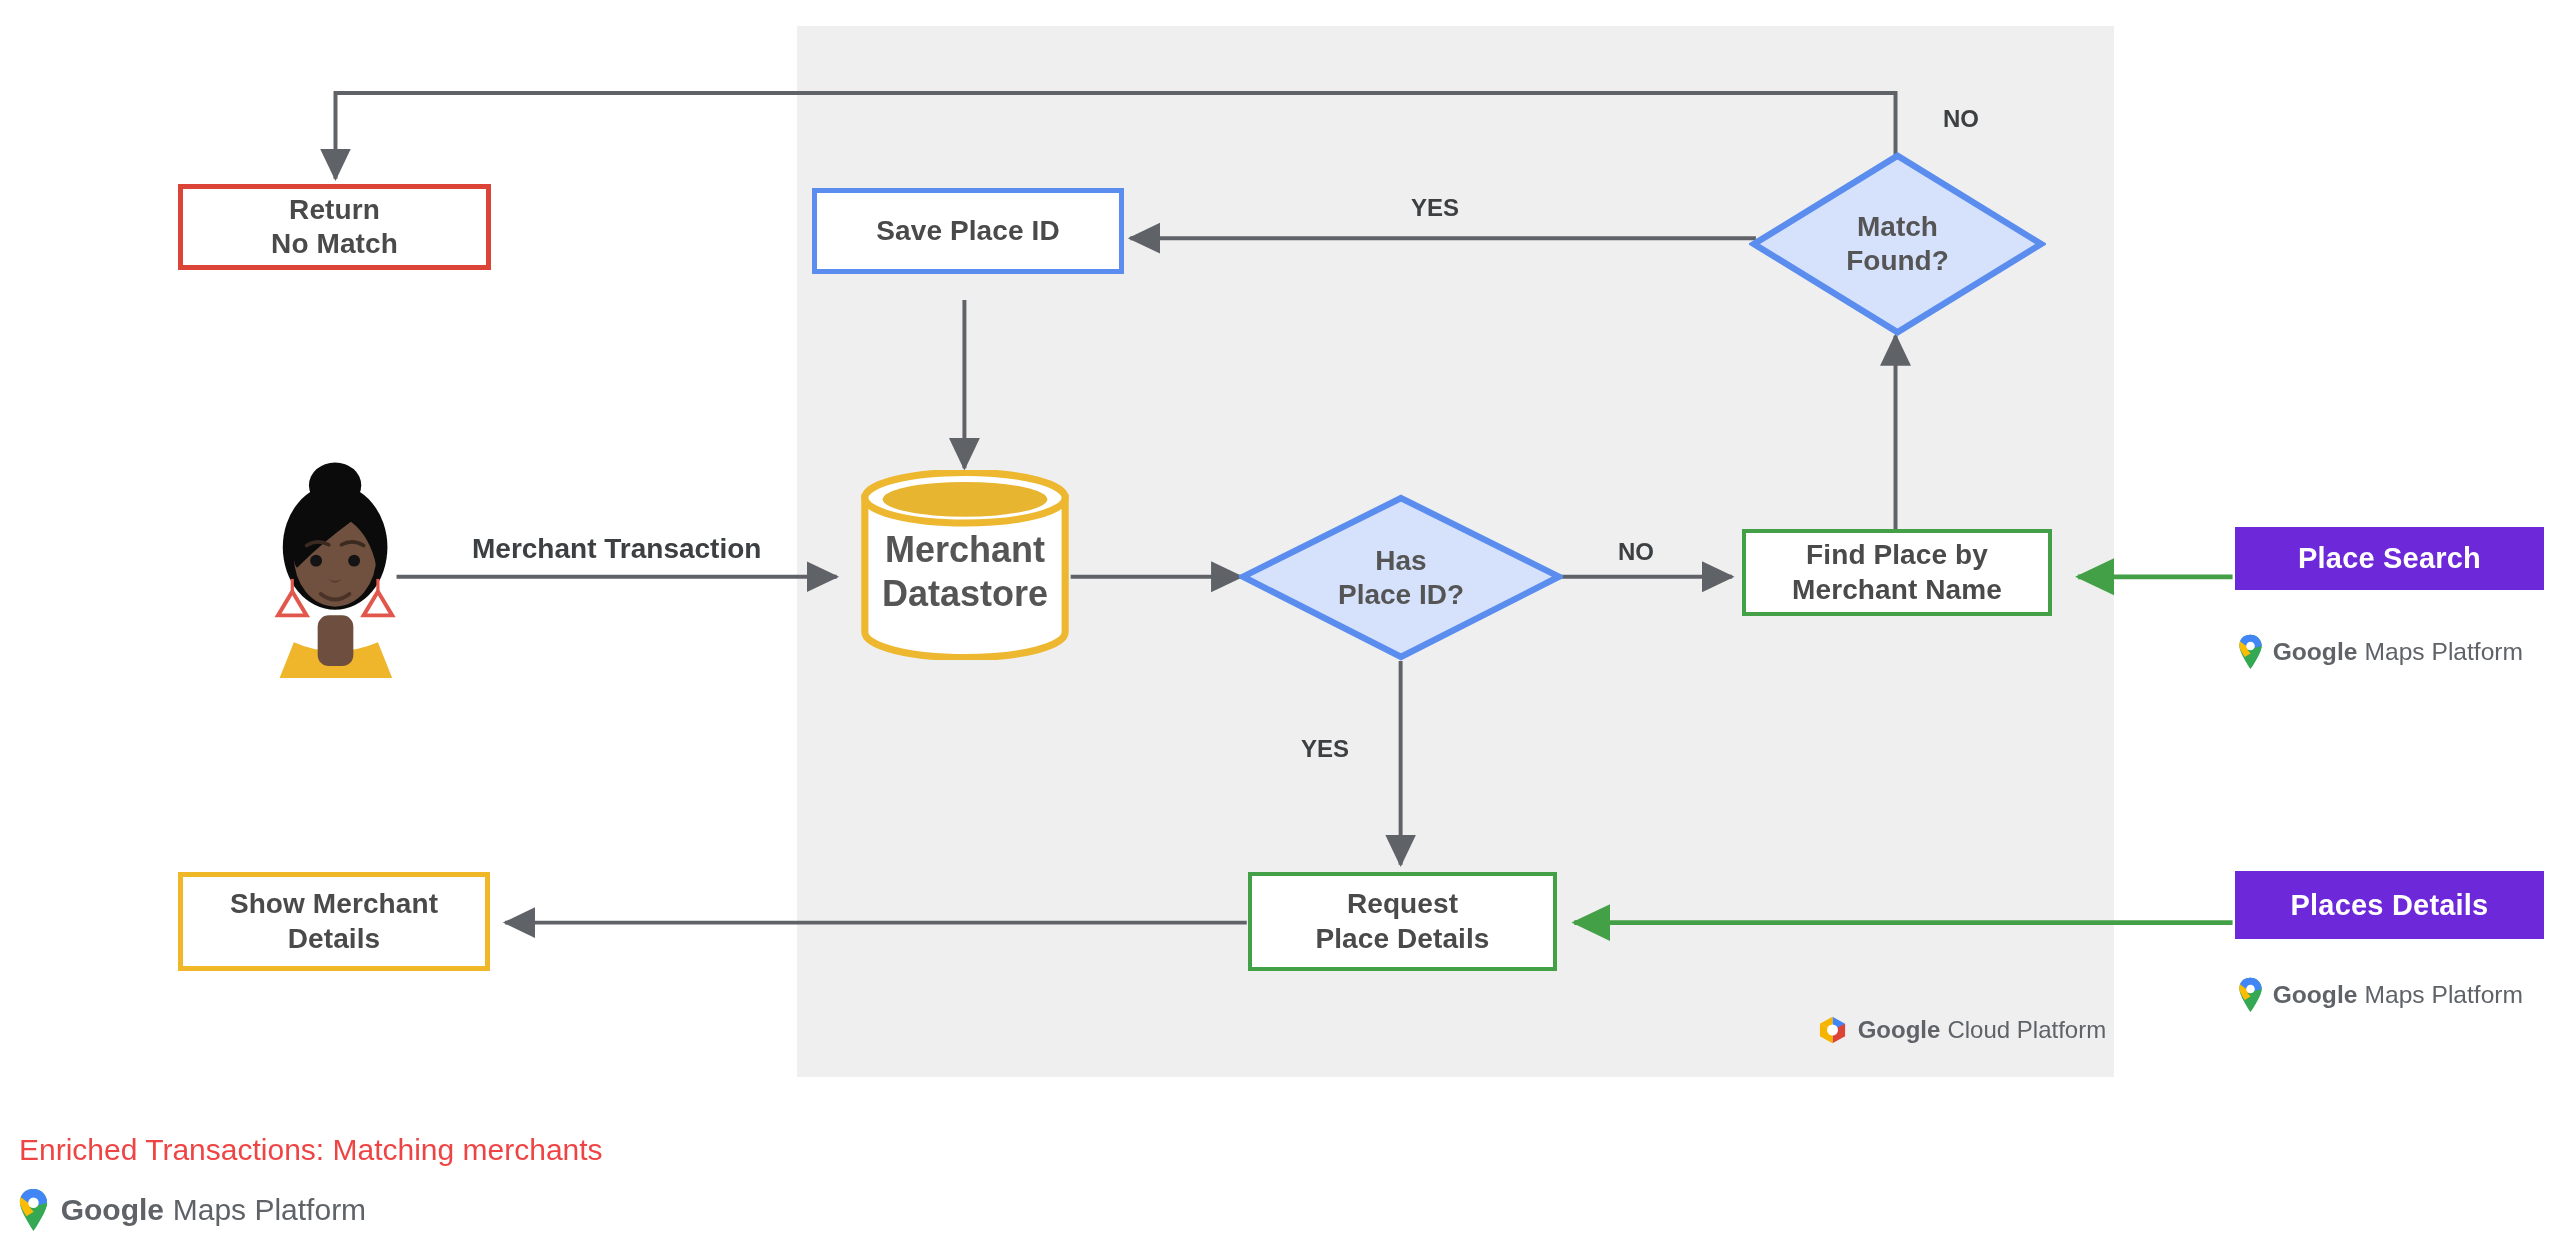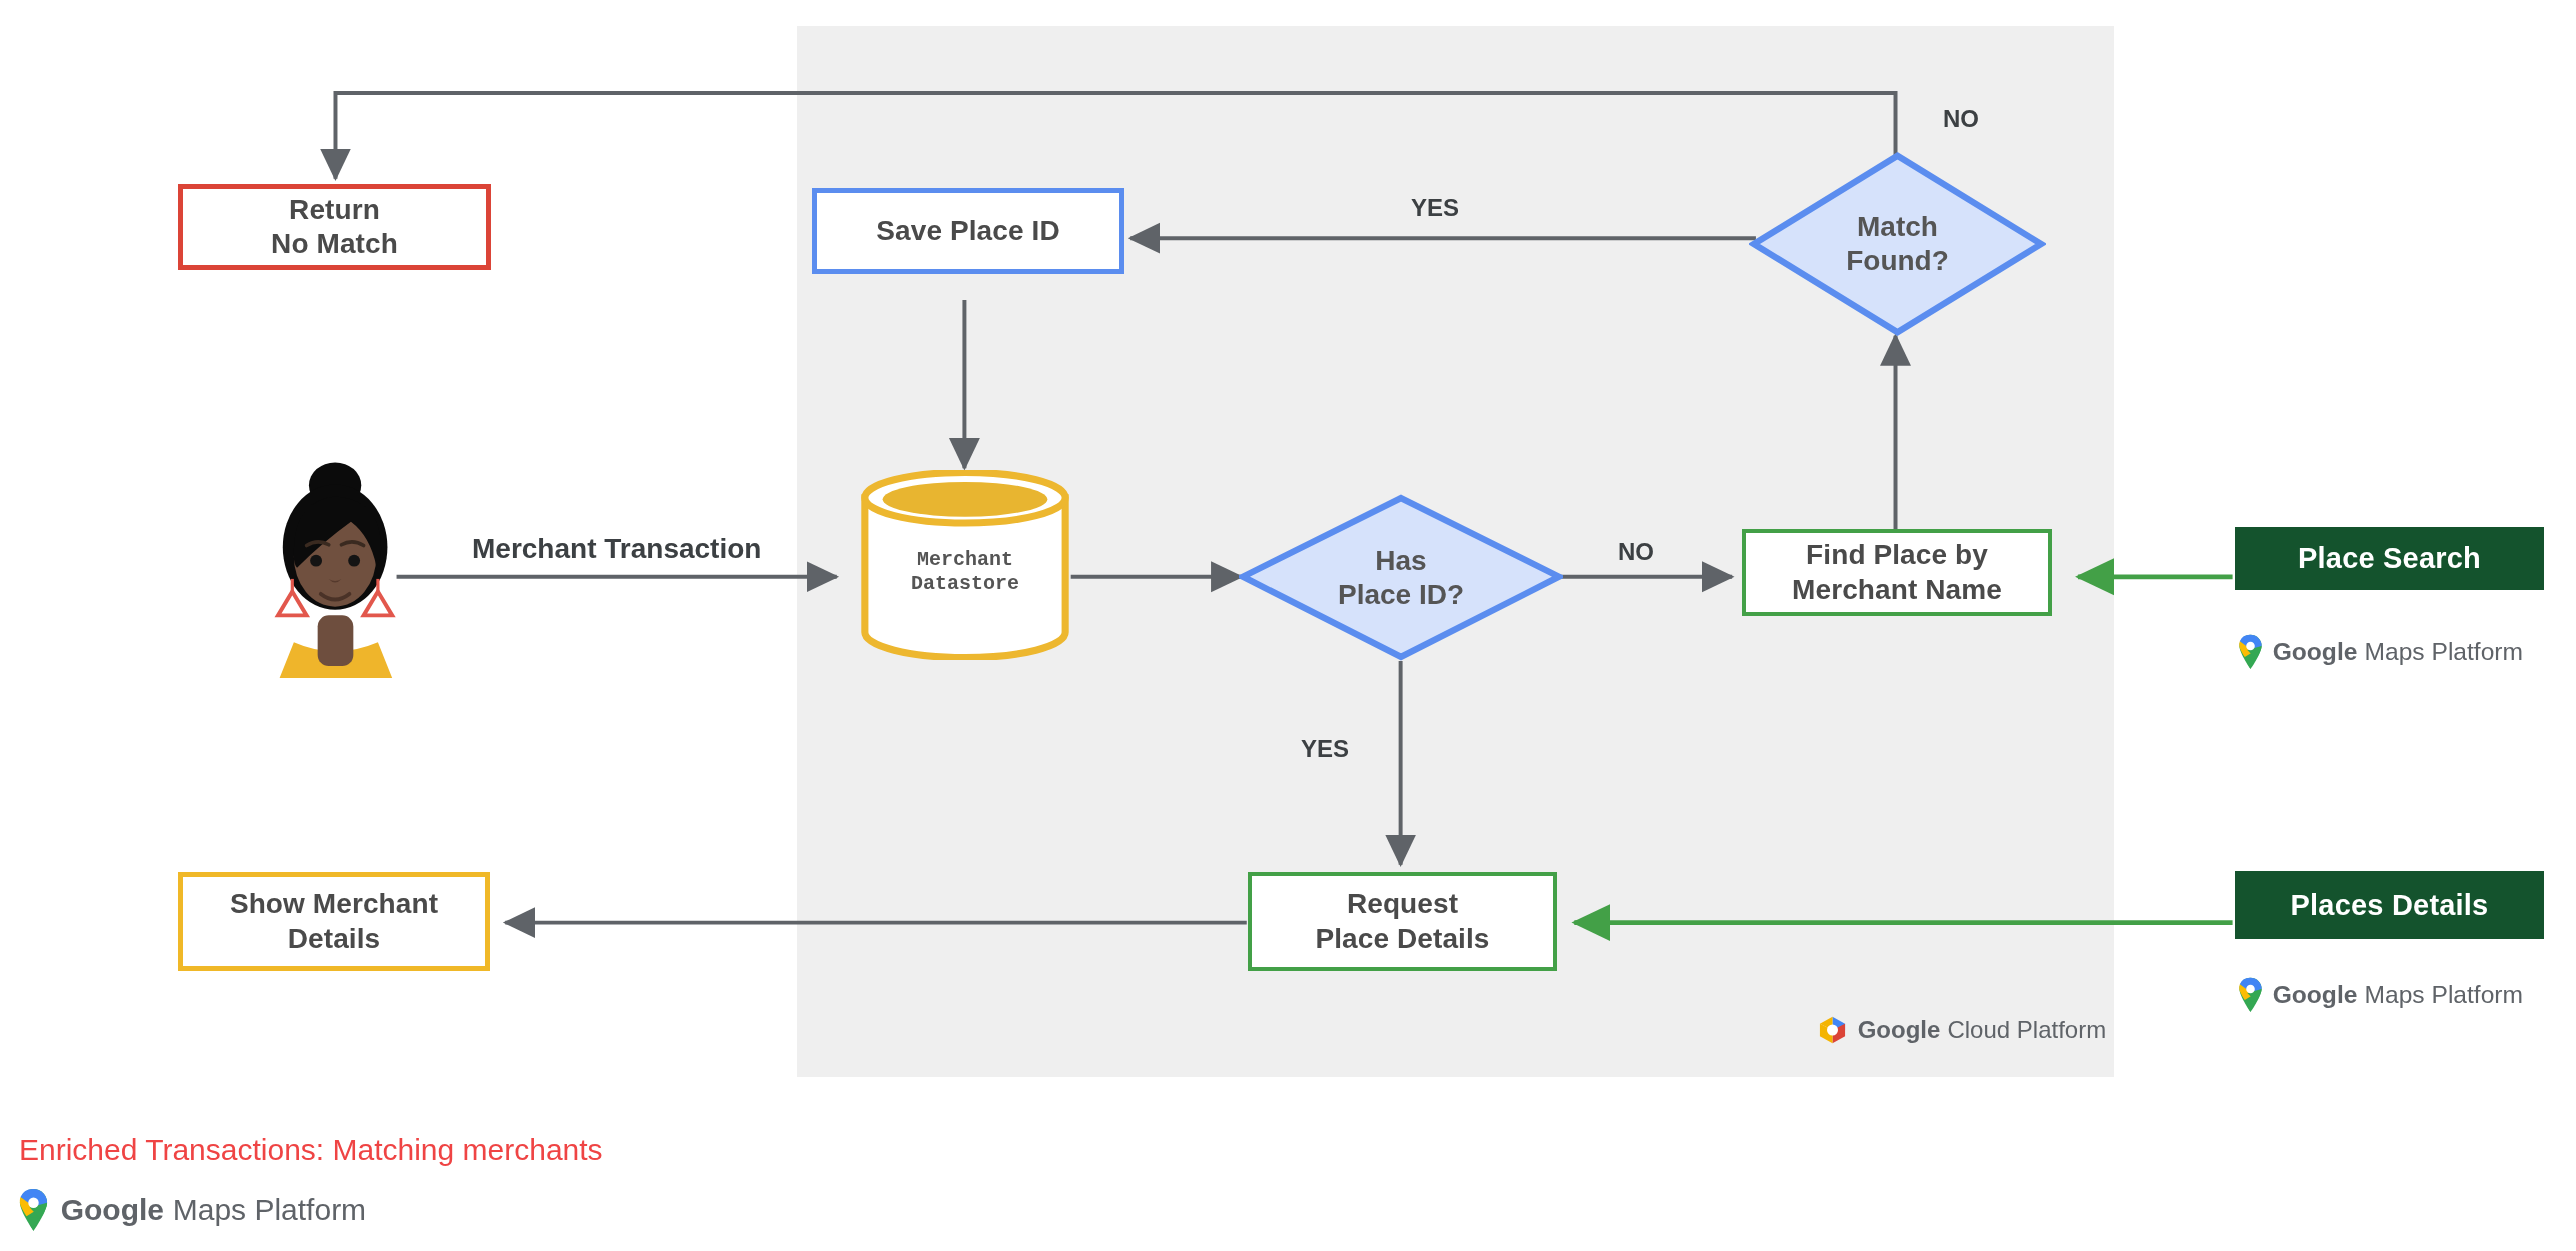--- a/index.html
+++ b/index.html
@@ -46,21 +46,21 @@
   .cyl{position:absolute;}
   .cyl .ctxt{
     position:absolute;left:0;top:0;width:100%;height:100%;
     display:flex;align-items:center;justify-content:center;text-align:center;
     color:#555555;font-weight:bold;line-height:1.22;white-space:pre-line;
     pointer-events:none;padding-top:14.3px;box-sizing:border-box;
   }
 
   
   .chip{
-    position:absolute;box-sizing:border-box;background:#14532d;
+    position:absolute;box-sizing:border-box;background:#6d28d9;
     display:flex;align-items:center;justify-content:center;
     color:#ffffff;font-weight:bold;text-align:center;
     letter-spacing:0.2px;
   }
 
   
   .edge-lbl{
     position:absolute;color:#3C4043;font-weight:bold;
     white-space:nowrap;
   }
@@ -181,21 +181,21 @@
   </div>
   <div class="edge-lbl" style="left:1943px;top:105px;font-size:24px;">NO</div>
   <div class="edge-lbl" style="left:1411px;top:194px;font-size:24px;">YES</div>
 
   <div class="cyl" style="left:859px;top:470px;width:212px;height:190px;">
     <svg width="212" height="190" viewBox="0 0 267 240" xmlns="http://www.w3.org/2000/svg">
       <path d="M7 35 L7 205 A126.5 32 0 0 0 260 205 L260 35 Z" fill="#FFFFFF" stroke="#EDB72F" stroke-width="9"></path>
       <ellipse cx="133.5" cy="35" rx="126.5" ry="32" fill="#FFFFFF" stroke="#EDB72F" stroke-width="9"></ellipse>
       <ellipse cx="133.5" cy="37" rx="104" ry="22" fill="#E8B530"></ellipse>
     </svg>
-    <div class="ctxt" style="font-size:20px;font-family:Liberation Mono, monospace;">Merchant
+    <div class="ctxt" style="font-size:36px;">Merchant
 Datastore</div>
   </div>
 
   <div class="diamond" style="left:1239px;top:494px;width:324px;height:167px;">
     <svg width="324" height="167" viewBox="0 0 408 210" xmlns="http://www.w3.org/2000/svg">
       <polygon points="204,5 403,104 204,205 5,104" fill="#D6E2FB" stroke="#5B8DEF" stroke-width="8"></polygon>
     </svg>
     <div class="dtxt" style="font-size:28px;">Has
 Place ID?</div>
   </div>

